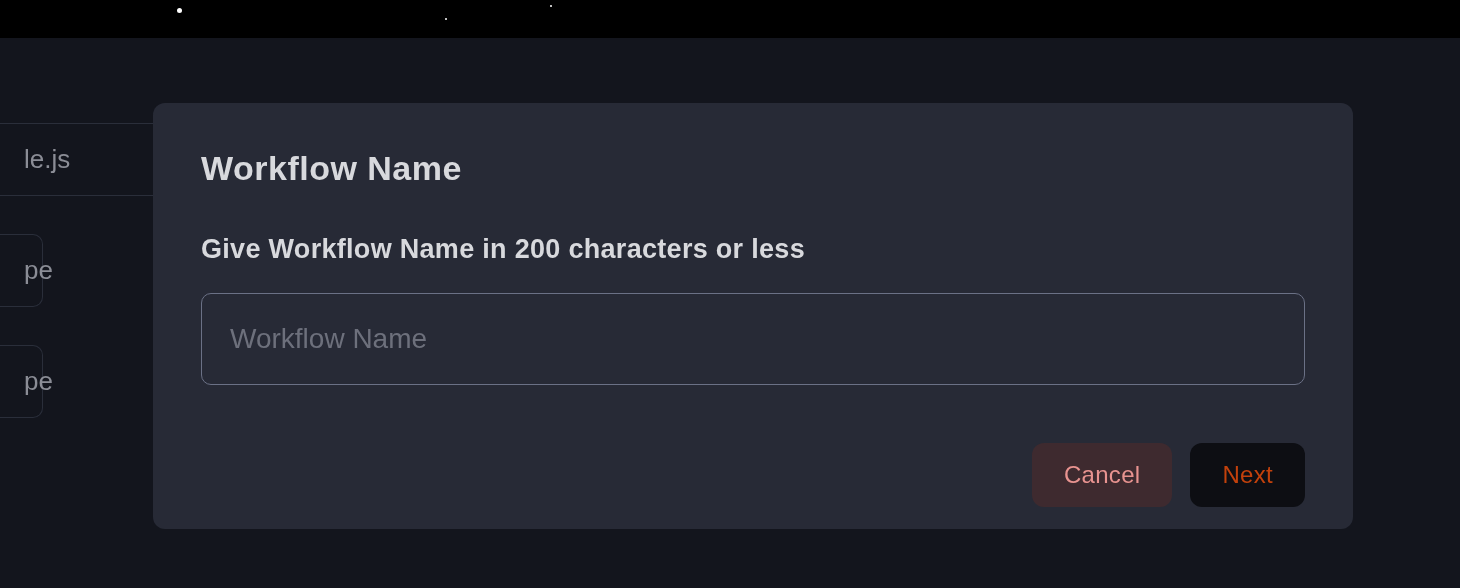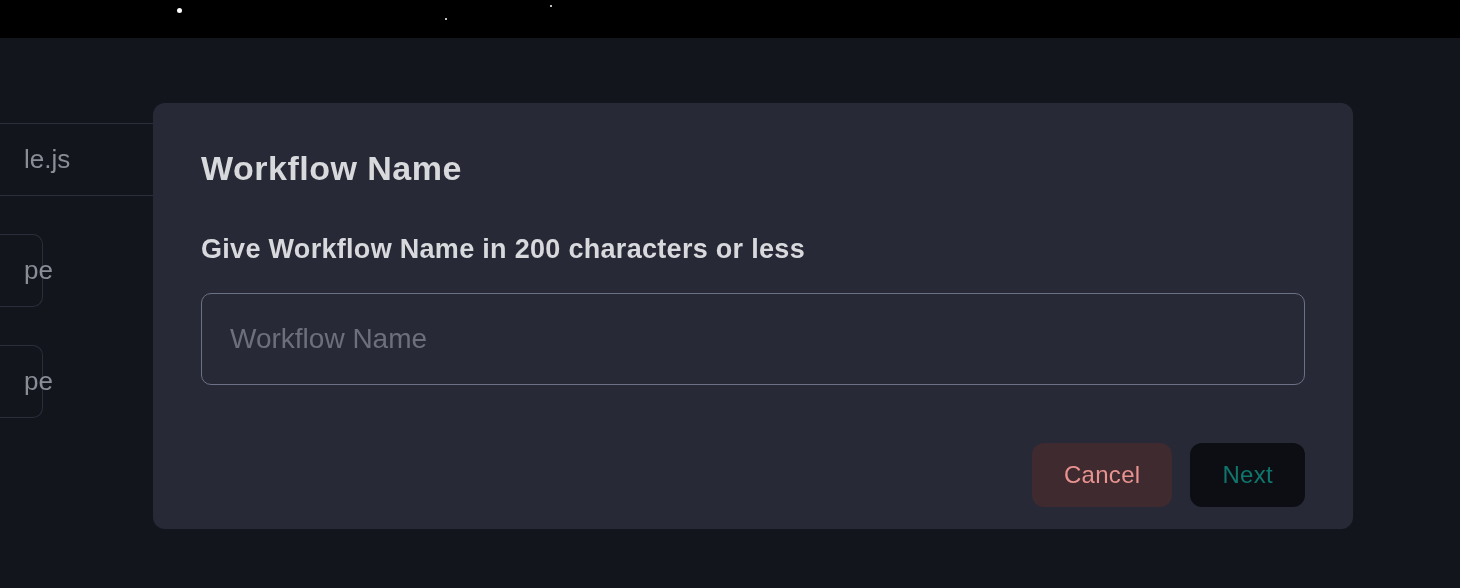--- a/index.html
+++ b/index.html
@@ -117,21 +117,21 @@
       letter-spacing: 0.3px;
     }
 
     .btn-cancel {
       background: #3e2a2f;
       color: #e89390;
     }
 
     .btn-next {
       background: #0d0e13;
-      color: #0f766e;
+      color: #c2410c;
     }
 
     .star {
       position: absolute;
       background: #ffffff;
       border-radius: 50%;
     }
     .star-1 { top: 8px; left: 177px; width: 5px; height: 5px; }
     .star-2 { top: 18px; left: 445px; width: 2px; height: 2px; }
     .star-3 { top: 5px; left: 550px; width: 2px; height: 2px; }

